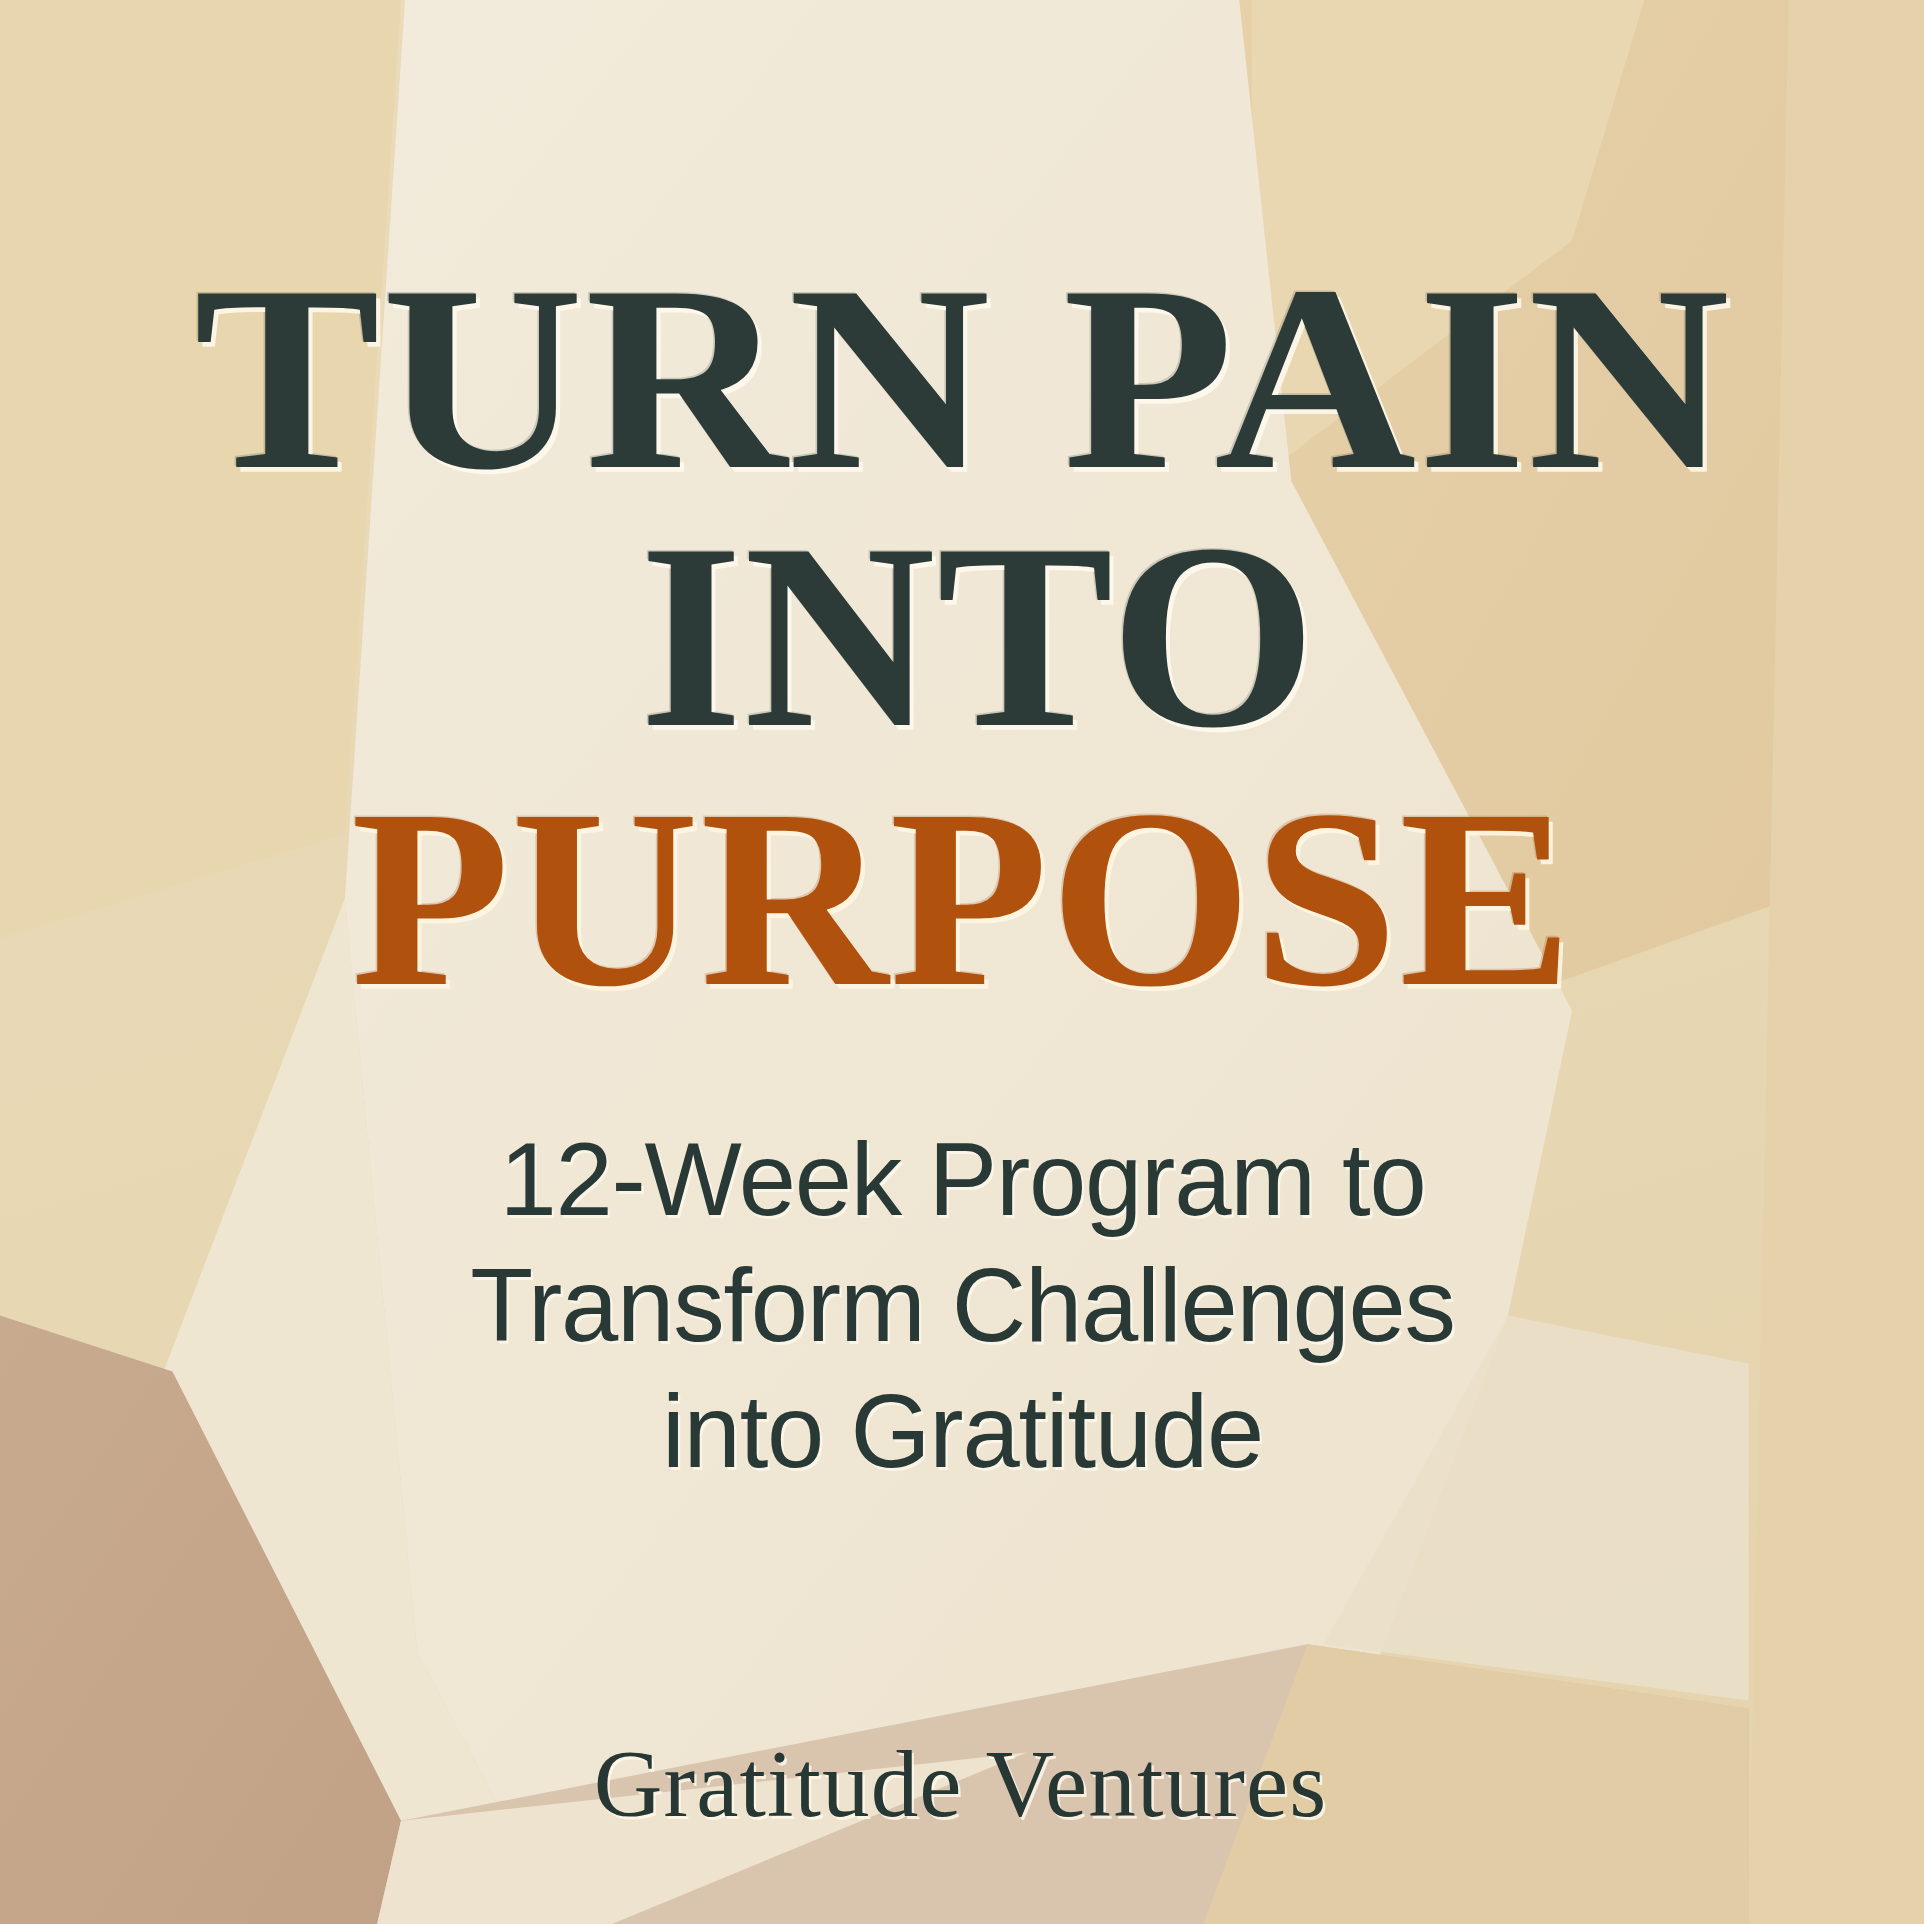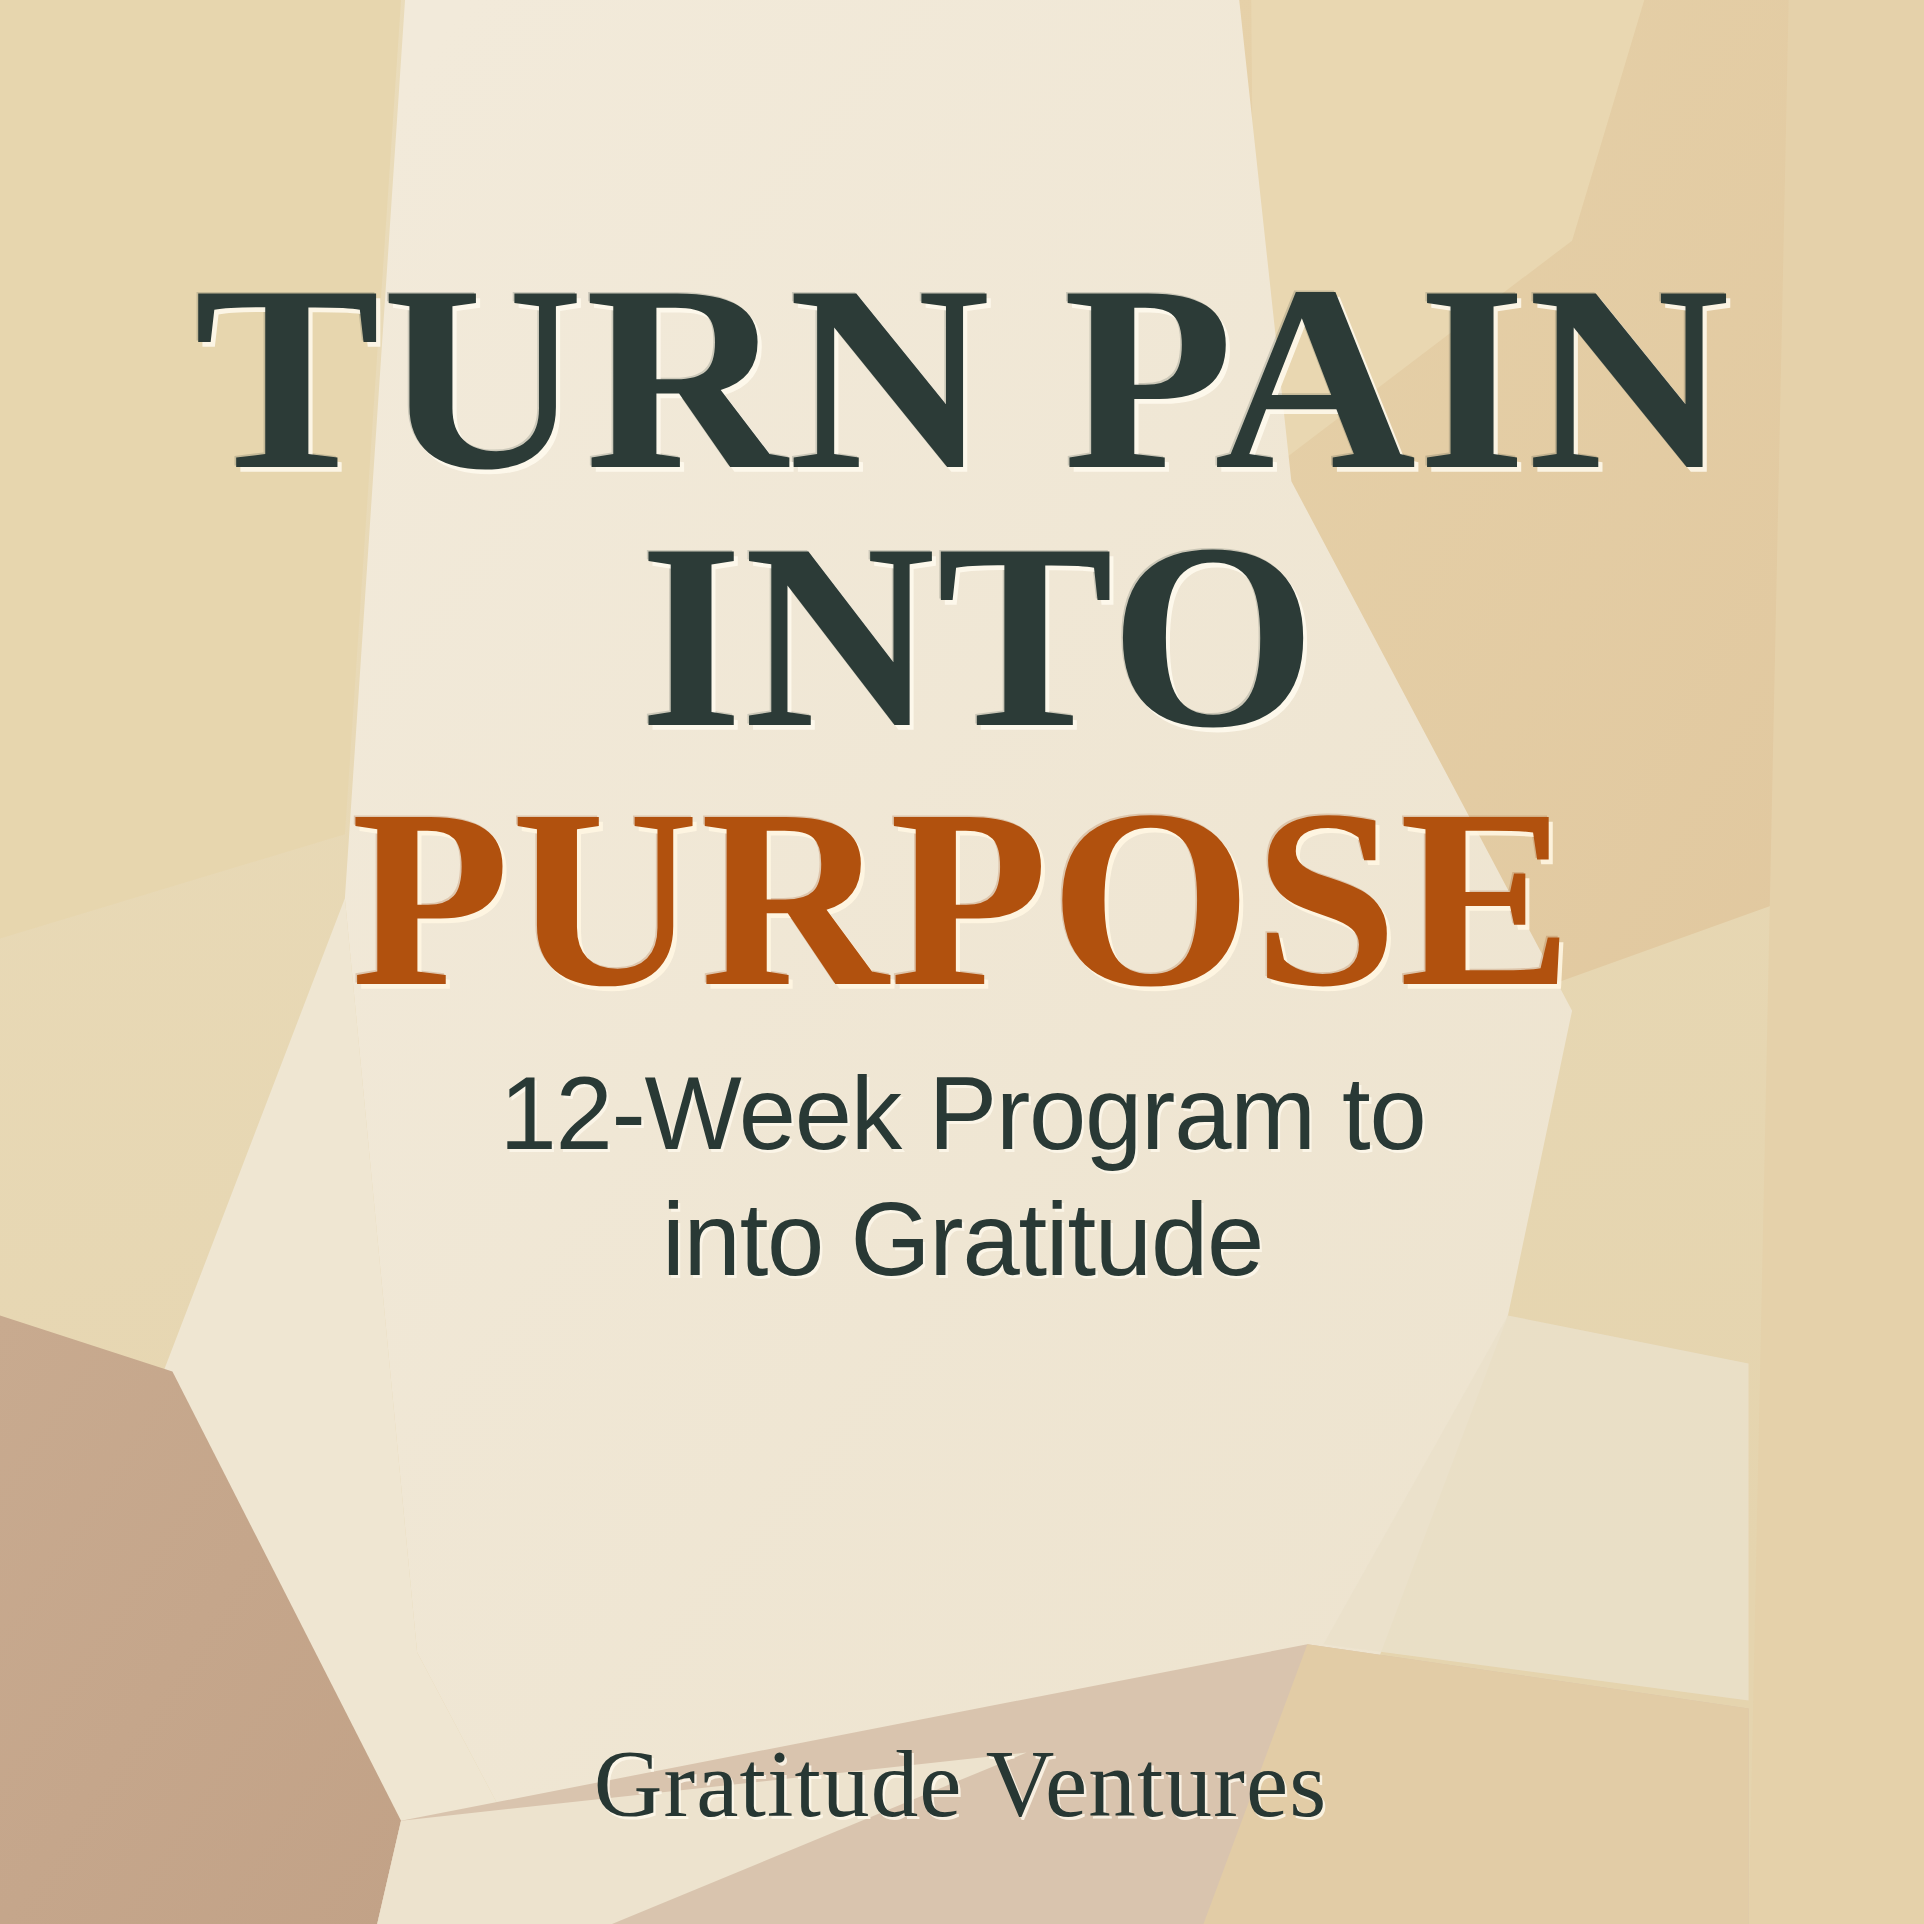--- a/index.html
+++ b/index.html
@@ -67,21 +67,21 @@
     transform: scaleX(1.0);
   }
   #hl-3 {
     font-size: 255px;
     margin-top: 21px;
     transform: scaleX(1.02);
   }
 
   
   .subtitle-block {
-    margin-top: 34px;
+    margin-top: 100px;
     width: 1251px;
     text-align: center;
     font-family: "Liberation Sans", sans-serif;
     font-weight: 400;
     font-size: 103px;
     line-height: 1.22;
     color: #293935;
     letter-spacing: -0.012em;
     text-shadow: 2.4px 3.2px 0 rgba(255,250,238,0.75);
   }
@@ -158,20 +158,21 @@
   <div id="content">
 
     <div class="headline-block">
       <span class="hl-line hl-dark" id="hl-1" style="color: rgb(44, 59, 55);">TURN PAIN</span>
       <span class="hl-line hl-dark" id="hl-2" style="color: rgb(44, 59, 55); padding-left: 32px;">INTO</span>
       <span class="hl-line hl-accent" id="hl-3" style="color: rgb(177, 81, 14);">PURPOSE</span>
     </div>
 
     <div class="subtitle-block" style="color: rgb(41, 57, 53);">
       <span class="sub-line">12-Week Program to</span>
+      <span class="sub-line">Transform Challenges</span>
       <span class="sub-line">into Gratitude</span>
     </div>
 
     <div class="footer-block">
       <span id="footer-text" style="color: rgb(39, 55, 51);">Gratitude Ventures</span>
     </div>
 
   </div>
 </div>
 

